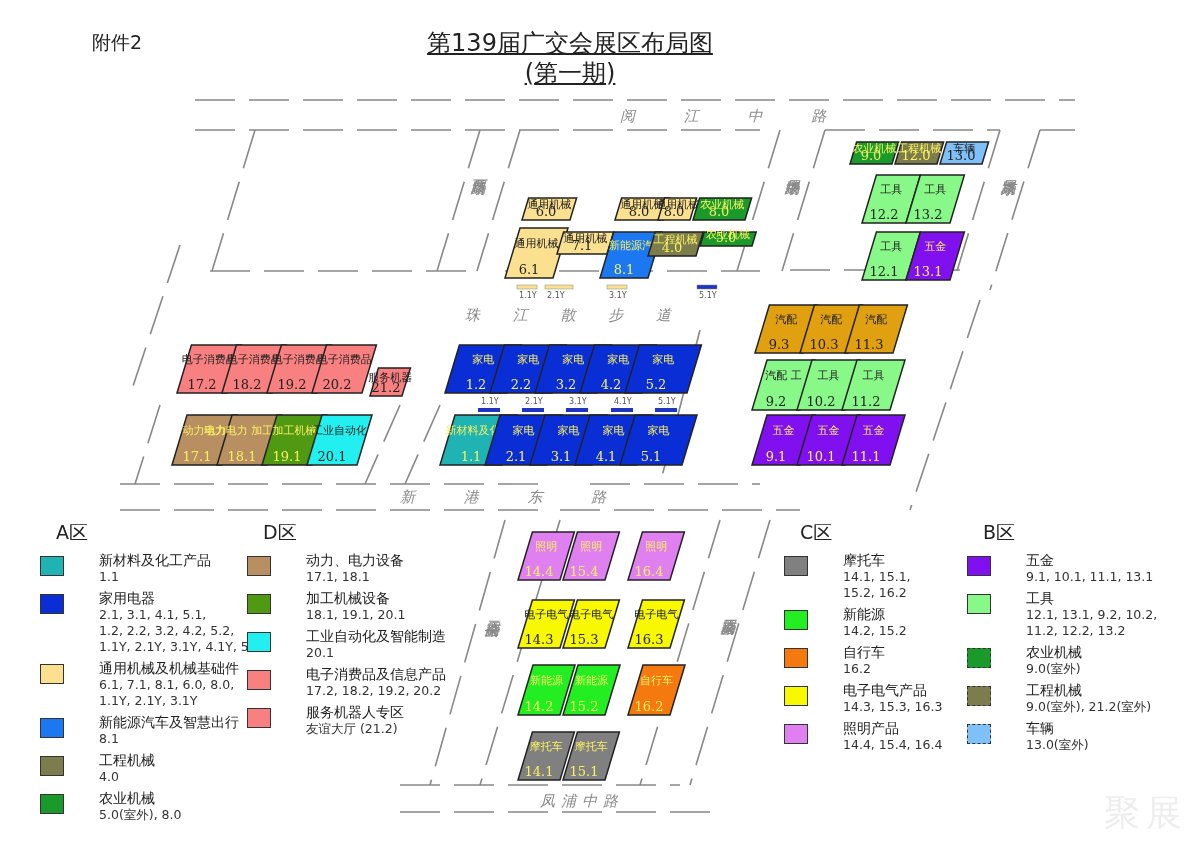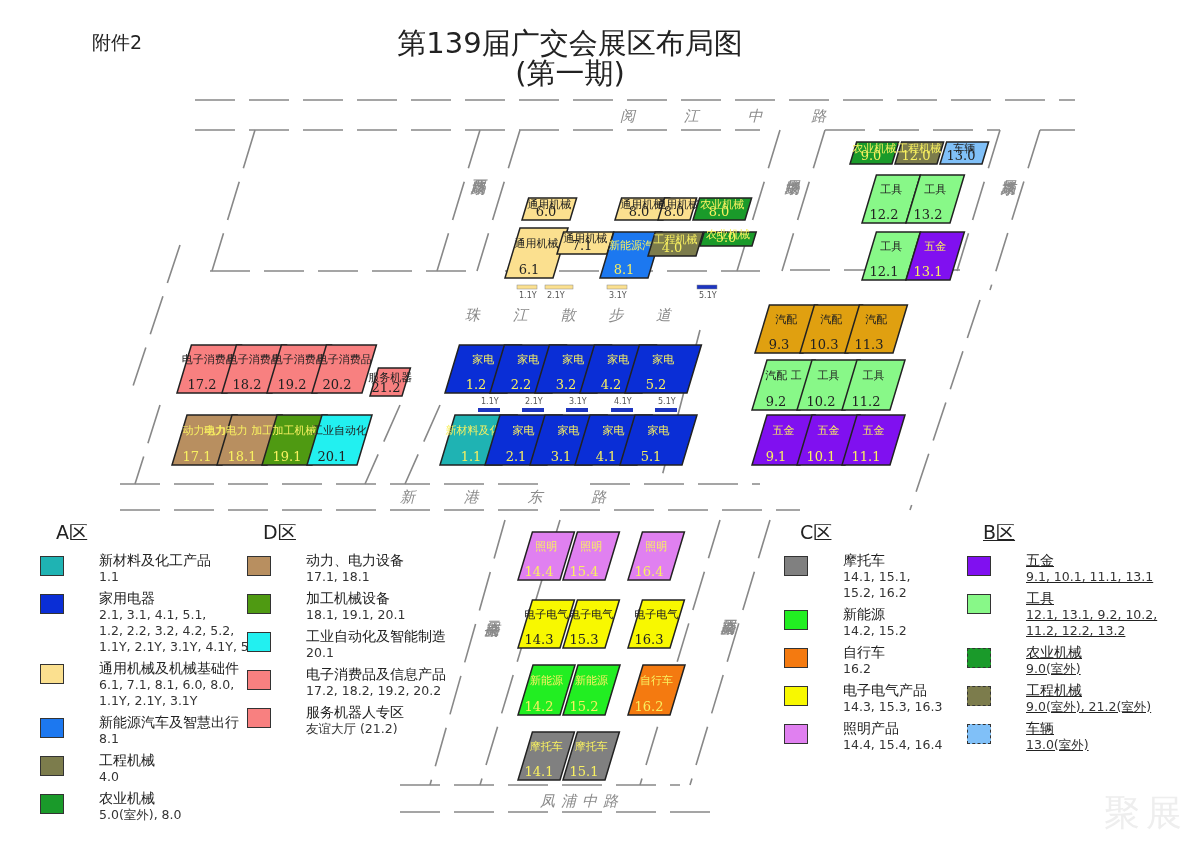--- a/index.html
+++ b/index.html
@@ -1,19 +1,19 @@
 <!DOCTYPE html>
 <html><head>
 <meta charset="utf-8">
 <style>
   html, body { margin:0; padding:0; background:#ffffff; }
   body { width:1200px; height:848px; position:relative; overflow:hidden;
          font-family:"DejaVu Sans", "Liberation Sans", sans-serif; color:#222; }
   .attachment { position:absolute; left:92px; top:30px; font-size:19px; }
-  .title { position:absolute; left:0; width:1140px; top:28px; text-align:center; font-size:29px; line-height:30px; }
+  .title { position:absolute; left:0; width:1140px; top:28px; text-align:center; font-size:24px; line-height:30px;text-decoration:underline; }
   .title .sub { display:block; }
   svg.map { position:absolute; left:0; top:0; }
   .road-label { font-family:"DejaVu Serif","Liberation Serif",serif; font-style:italic; fill:#8a8a8a; font-size:15px; }
   .hall-text { font-family:"DejaVu Sans",sans-serif; font-size:11px; text-anchor:middle; }
   .hall-num { font-family:"DejaVu Serif","Liberation Serif",serif; font-size:13px; text-anchor:middle; }
   .legend { position:absolute; font-size:13px; }
   .legend h3 { margin:0 0 6px 16px; font-size:19px; font-weight:normal; }
   .legend .item { display:flex; align-items:flex-start; margin-bottom:5px;gap:19px; }
   .legend .sw { width:22px; height:18px; border:1.5px solid #333; margin-right:16px; margin-top:4px; flex:none; }
   .legend .sw.dashed { border-style:dashed; }
@@ -499,21 +499,21 @@
       </div>
       <div class="item">
         <div class="sw" style="background: rgb(224, 128, 240);"></div>
         <div>
           <div class="name">照明产品</div>
           <div class="codes">14.4, 15.4, 16.4</div>
         </div>
       </div>
     </div>
 </div>
-<div class="legend" style="left:967px; top:520px;text-decoration:underline;">
+<div class="legend" style="left:967px; top:520px;">
   <h3>B区</h3>
   <div>
       <div class="item">
         <div class="sw" style="background: rgb(128, 16, 240);"></div>
         <div>
           <div class="name">五金</div>
           <div class="codes">9.1, 10.1, 11.1, 13.1</div>
         </div>
       </div>
       <div class="item">

